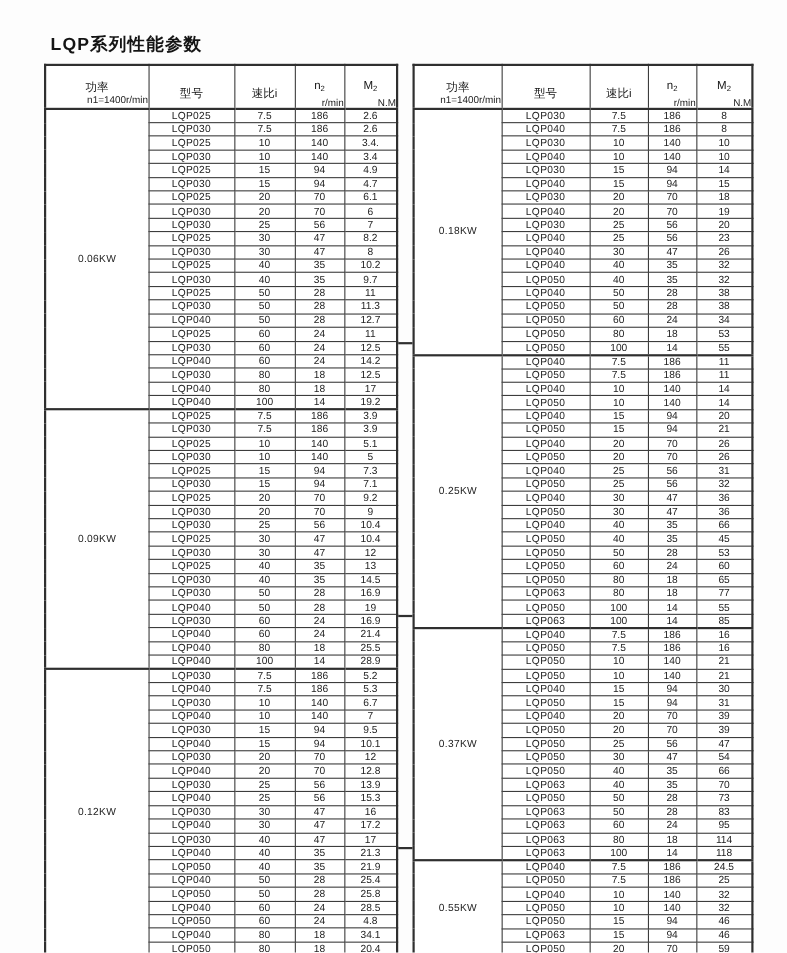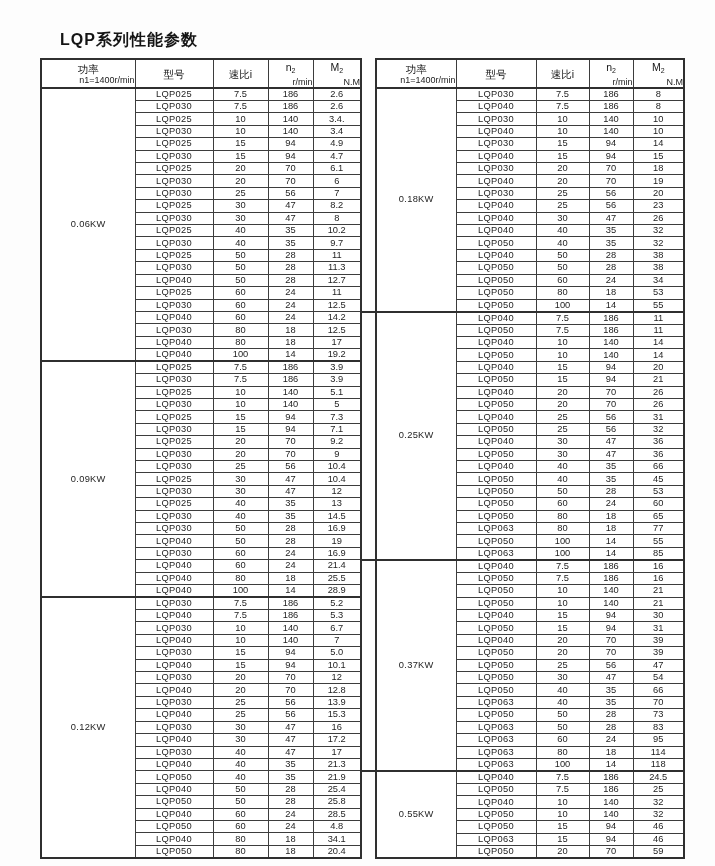--- a/index.html
+++ b/index.html
@@ -3,38 +3,38 @@
 <meta charset="utf-8">
 <style>
   html,body{margin:0;padding:0;}
   body{
     width:715px;height:866px;background:#fdfdfd;overflow:hidden;
     font-family:"Liberation Sans","DejaVu Sans",sans-serif;
     -webkit-font-smoothing:antialiased;
   }
   .page{position:relative;width:715px;height:866px;}
   .title{
-    position:absolute;left:60px;top:30px;margin:0;
+    position:absolute;left:46px;top:30px;margin:0;
     font-size:16px;font-weight:bold;color:#141414;letter-spacing:1px;
   }
   .tables{position:absolute;left:40px;top:58px;display:flex;align-items:flex-start;}
   table.spec{
     border-collapse:collapse;table-layout:fixed;
     border:2px solid #2f2f2f;background:#fff;
   }
   table.spec th,table.spec td{
     border:1px solid #3d3d3d;
     padding:0;margin:0;text-align:center;vertical-align:middle;
     color:#1d1d1d;font-size:9.5px;line-height:11px;
     overflow:hidden;white-space:nowrap;
   }
   table.spec thead th{
     height:27px;border-bottom:2px solid #2f2f2f;font-weight:normal;
   }
-  th .hmain{font-size:10.5px;line-height:12px;color:#161616;}
+  th .hmain{font-size:10.5px;line-height:12px;color:#161616;margin-top:12px;}
   th .hsub{font-size:9px;line-height:10px;color:#222;text-align:right;}
   th sub{font-size:7px;vertical-align:-2px;}
   table.spec tbody tr{height:12.42px;}
   table.spec tbody td{font-size:9.3px;}
   td.power{font-size:10.5px;color:#161616;letter-spacing:0.3px;}
   td.model{letter-spacing:0.3px;}
   tr.sec-start td{border-top:2px solid #2f2f2f;}
   
   #table-left  col.c-power{width:94px;} #table-left  col.c-model{width:78px;}
   #table-left  col.c-ratio{width:55px;} #table-left  col.c-n2{width:45px;}
@@ -356,21 +356,21 @@
           <tr>
             <td class="model">LQP040</td>
             <td class="ratio">10</td>
             <td class="n2">140</td>
             <td class="m2">7</td>
           </tr>
           <tr>
             <td class="model">LQP030</td>
             <td class="ratio">15</td>
             <td class="n2">94</td>
-            <td class="m2">5.0</td>
+            <td class="m2">9.5</td>
           </tr>
           <tr>
             <td class="model">LQP040</td>
             <td class="ratio">15</td>
             <td class="n2">94</td>
             <td class="m2">10.1</td>
           </tr>
           <tr>
             <td class="model">LQP030</td>
             <td class="ratio">20</td>

